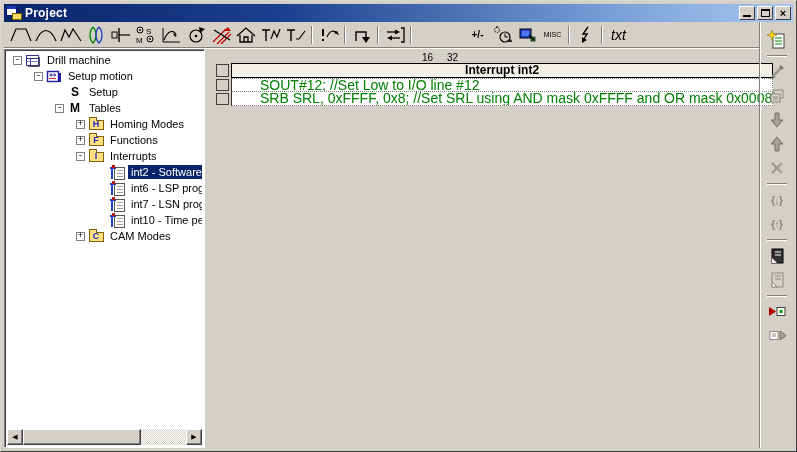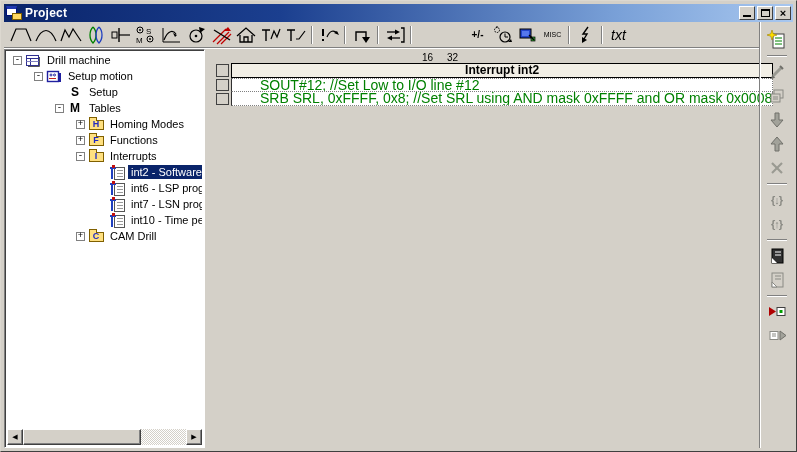--- a/index.html
+++ b/index.html
@@ -433,21 +433,21 @@
             <span class="tlabel">int10 - Time perio</span>
           </div>
 
           <div class="trow lv3">
             <span class="exp">+</span>
             <span class="ticon">
                 <span class="folder">
                   <span class="flet">C</span>
                 </span>
               </span>
-            <span class="tlabel">CAM Drill</span>
+            <span class="tlabel">CAM Modes</span>
           </div>
 
         </div>
 
         <div class="hscroll">
           <span class="sbtn">◀</span>
           <span class="thumb"></span>
           <span class="sbtn" style="margin-left:auto;">▶</span>
         </div>
       </div>

